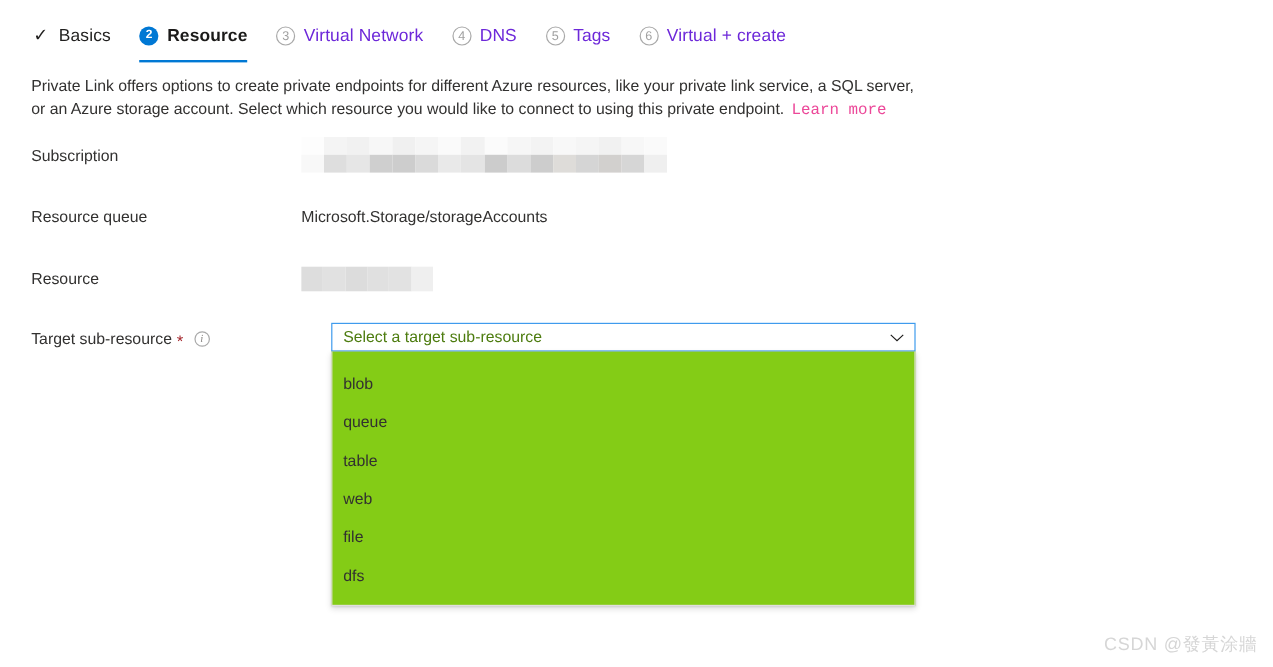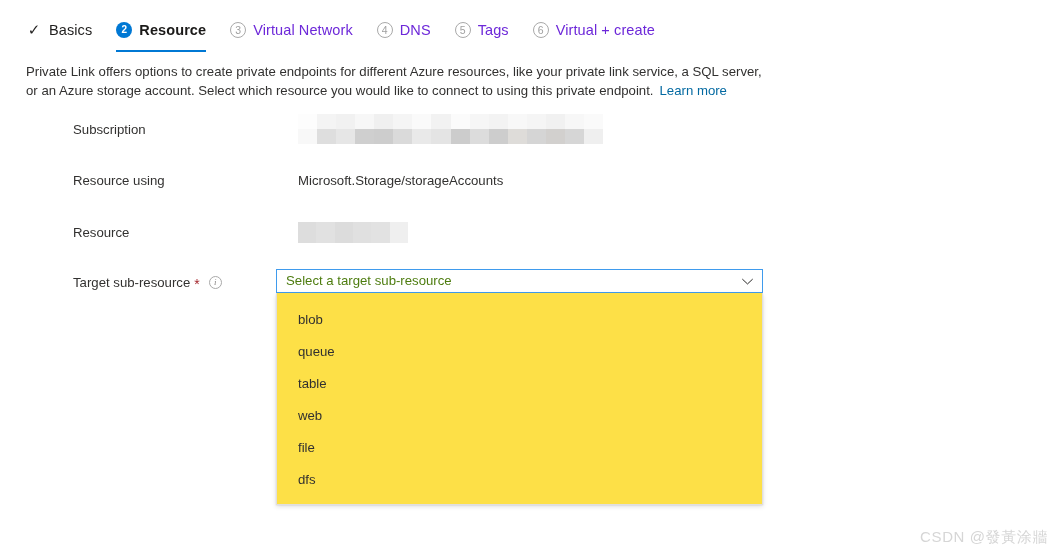--- a/index.html
+++ b/index.html
@@ -90,40 +90,40 @@
   .description {
     position: absolute;
     left: 26px;
     top: 62px;
     width: 742px;
     font-size: 13.2px;
     line-height: 19px;
     color: #323130;
   }
   .description .link {
-    color: #0369a1;
+    color: #ec4899;
     margin-left: 6px;
     cursor: pointer;
     text-decoration: none;
+    font-family: Liberation Mono, monospace;
   }
 
   
   .form {
     position: absolute;
     left: 0;
     top: 0;
     width: 100%;
   }
   .row {
     position: absolute;
     left: 26px;
     display: flex;
     align-items: center;
     height: 22px;
-    margin-left: 47px;
   }
   .row .field-label {
     width: 225px;
     flex: 0 0 225px;
     font-size: 13.2px;
     color: #323130;
     display: flex;
     align-items: center;
   }
   .req-star {
@@ -207,23 +207,23 @@
   }
   .chev {
     flex: 0 0 auto;
     width: 13px;
     height: 13px;
     display: block;
   }
   .dropdown {
     border: 1px solid #e1dfdd;
     border-top: none;
-    background: #fde047;
+    background: #84cc16;
     box-shadow: 0 2.4px 5px rgba(0,0,0,.13), 0 0.6px 1.6px rgba(0,0,0,.10);
-    padding: 10px 0 9px 12px;
+    padding: 10px 0 9px 0;
     box-sizing: border-box;
   }
   .dd-item {
     height: 32px;
     display: flex;
     align-items: center;
     padding-left: 9px;
     font-size: 13.2px;
     color: #323130;
     cursor: pointer;
@@ -320,21 +320,21 @@
           <span style="background: rgb(222, 220, 217);"></span>
           <span style="background: rgb(213, 213, 213);"></span>
           <span style="background: rgb(210, 208, 206);"></span>
           <span style="background: rgb(214, 214, 214);"></span>
           <span style="background: rgb(239, 239, 239);"></span>
         </div>
     </div>
   </div>
 
   <div class="row" id="row-resourcetype">
-    <div class="field-label">Resource using</div>
+    <div class="field-label">Resource queue</div>
     <div class="field-value">Microsoft.Storage/storageAccounts</div>
   </div>
 
   <div class="row" id="row-resource">
     <div class="field-label">Resource</div>
     <div class="redacted" id="redact-resource">
       <div class="mosaic" id="mosaic-resource" style="grid-template-columns: repeat(6, 1fr); grid-template-rows: repeat(1, 1fr);">
           <span style="background: rgb(221, 221, 221);"></span>
           <span style="background: rgb(225, 225, 225);"></span>
           <span style="background: rgb(220, 220, 220);"></span>

